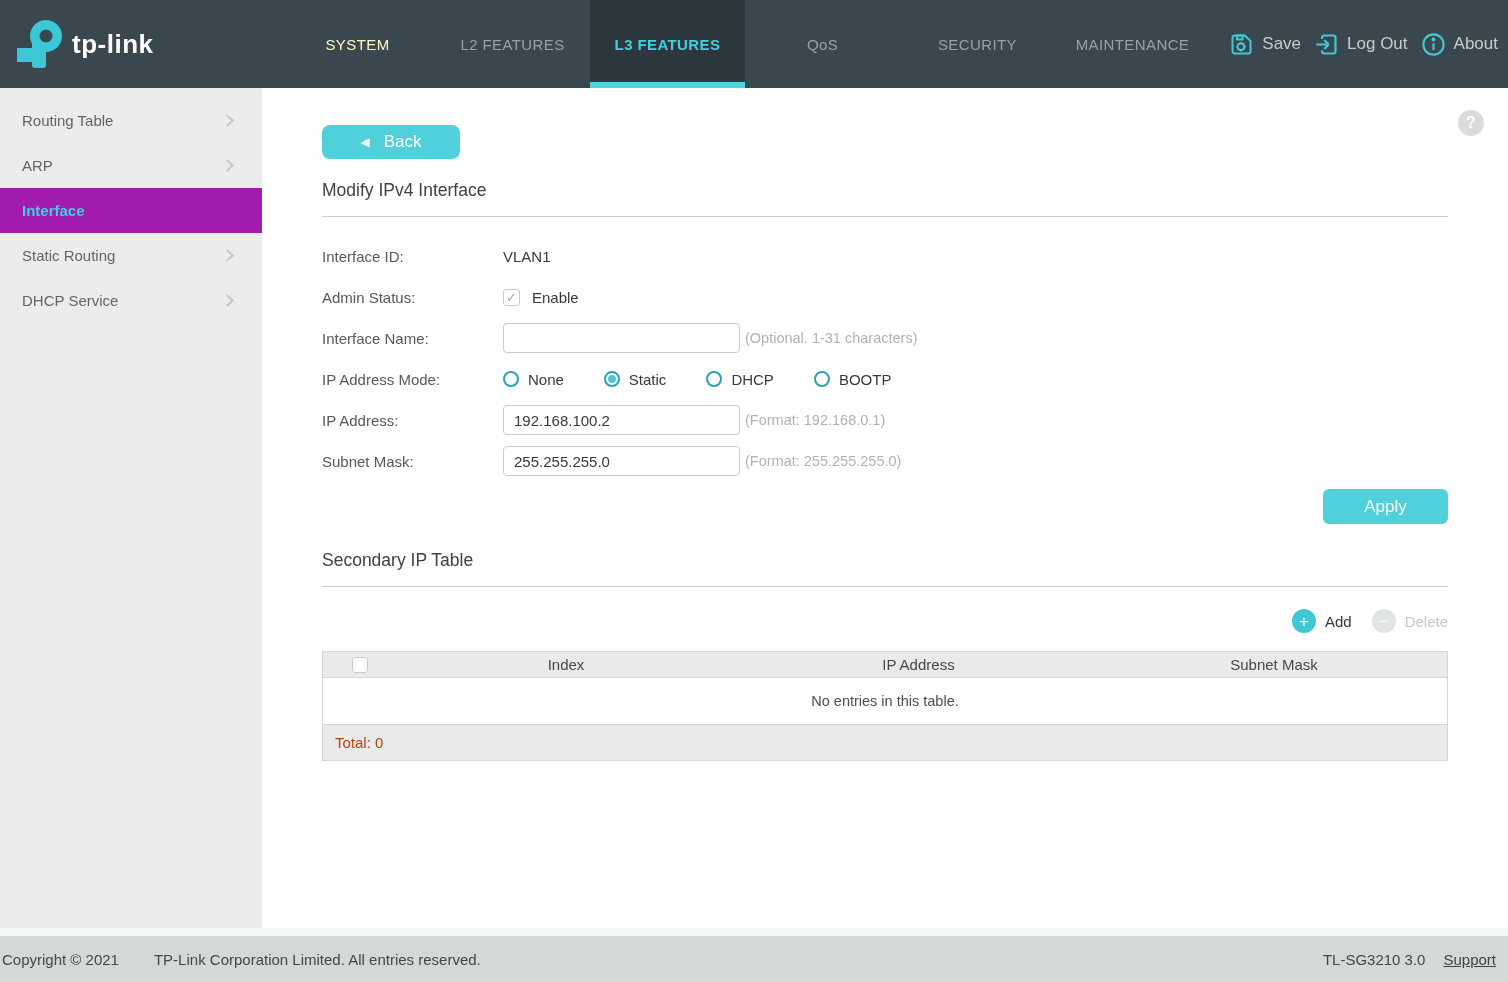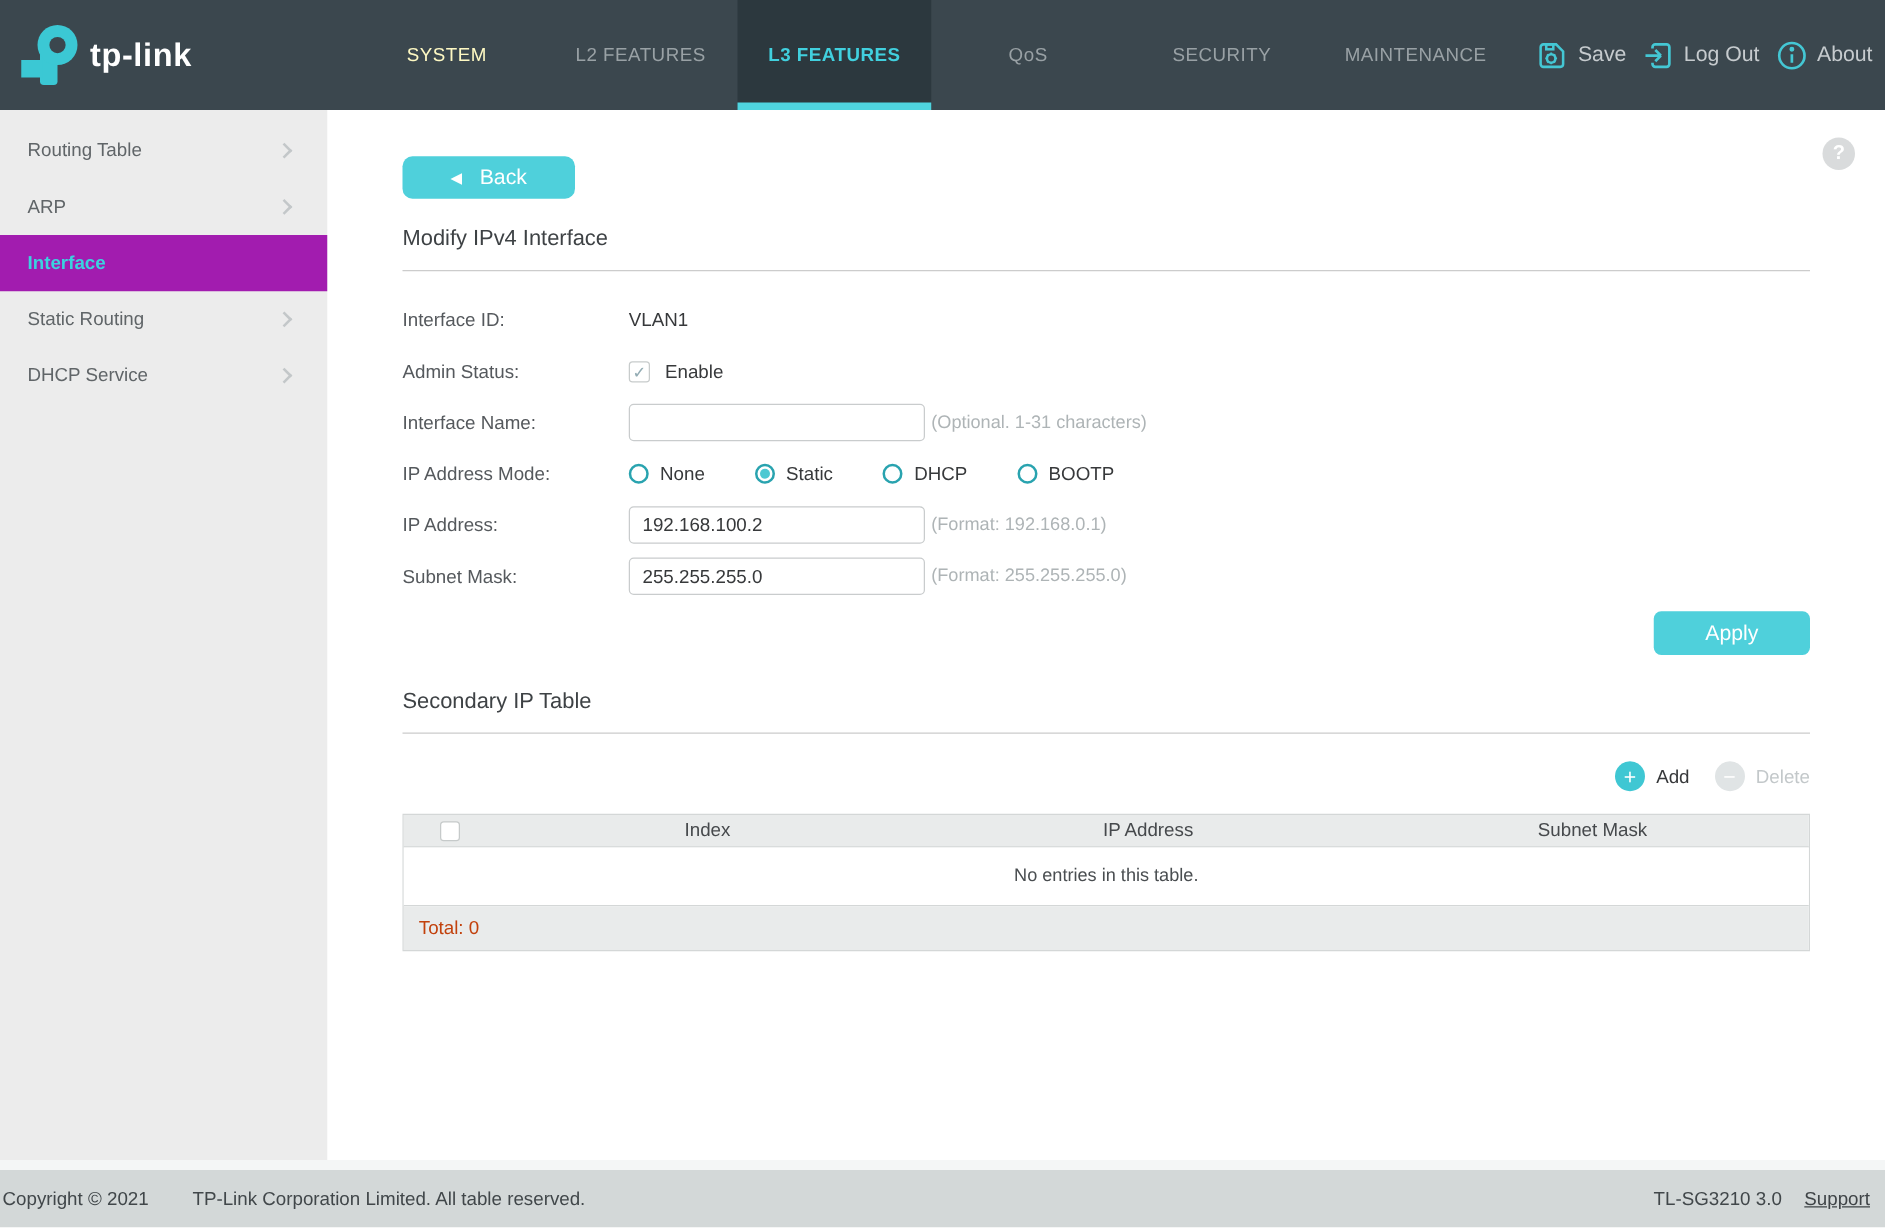--- a/index.html
+++ b/index.html
@@ -281,18 +281,18 @@
         <div class="tbl-total">Total: 0</div>
       </div>
     </div>
   </main>
 </div>
 
 <div class="pre-footer"></div>
 
 <footer class="footer">
   <span>Copyright © 2021</span>
-  <span class="company">TP-Link Corporation Limited. All table reserved.</span>
+  <span class="company">TP-Link Corporation Limited. All entries reserved.</span>
   <span class="right">
     <span class="model">TL-SG3210 3.0</span>
     <span class="support">Support</span>
   </span>
 </footer>
 
 </body></html>

